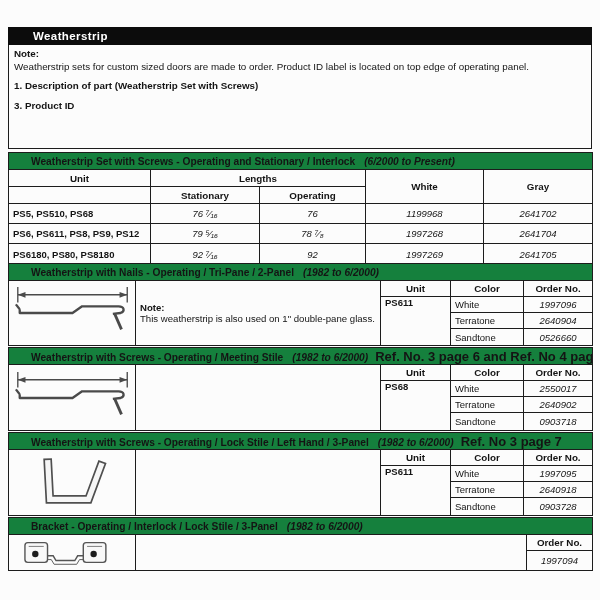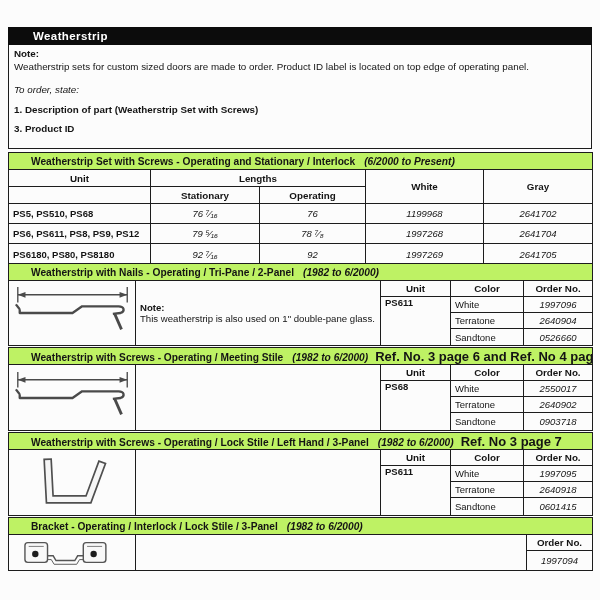--- a/index.html
+++ b/index.html
@@ -31,21 +31,21 @@
 
   
   table.sec{
     position:absolute;left:8px;border-collapse:collapse;table-layout:fixed;
     font-size:9.5px;
   }
   table.sec th,table.sec td{
     border:1.5px solid #1c1c1c;padding:0 4px;overflow:hidden;white-space:nowrap;
   }
   tr.sec-title td{
-    background:#bef264;font-weight:bold;font-size:10.2px;
+    background:#15803d;font-weight:bold;font-size:10.2px;
     padding-left:22px;height:16px;
   }
   .date-range{font-style:italic;margin-left:9px;}
   .ref-note{font-weight:600;font-size:13px;margin-left:7px;}
   th{font-weight:bold;text-align:center;font-size:9.8px;}
   td.c{text-align:center;font-weight:400;font-style:italic;}
   td.unit-name{font-weight:bold;text-align:left;}
   td.unit-top{font-weight:bold;vertical-align:top;padding-top:2px;}
   td.color-cell{text-align:left;font-weight:400;}
   td.img-cell{vertical-align:middle;text-align:center;padding:0;}
@@ -53,21 +53,20 @@
   svg{display:block;margin:0 auto;}
 </style>
 </head>
 <body>
 
 <div class="abs title-bar">Weatherstrip</div>
 
 <div class="abs note-box">
   <div class="note-label">Note:</div>
   <div class="note-text">Weatherstrip sets for custom sized doors are made to order. Product ID label is located on top edge of operating panel.</div>
-  <div class="order-intro">To order, state:</div>
   <div class="steps">
     <div>1.  Description of part (Weatherstrip Set with Screws)</div>
     <div>3.  Product ID</div>
   </div>
 </div>
 
 <table class="sec" style="top:152px;width:584px;">
   <colgroup>
       <col style="width:142px">
       <col style="width:109px">
@@ -245,21 +244,21 @@
     <td class="unit-top" rowspan="3">PS611</td>
     <td class="color-cell">White</td>
     <td class="c">1997095</td>
   </tr>
   <tr style="height:16px">
     <td class="color-cell">Terratone</td>
     <td class="c">2640918</td>
   </tr>
   <tr style="height:18px">
     <td class="color-cell">Sandtone</td>
-    <td class="c">0601415</td>
+    <td class="c">0903728</td>
   </tr>
 </tbody>
   </table>
 
 <table class="sec" style="top:517px;width:584px;">
   <colgroup>
       <col style="width:127px">
       <col style="width:391px">
       <col style="width:66px">
     </colgroup>

